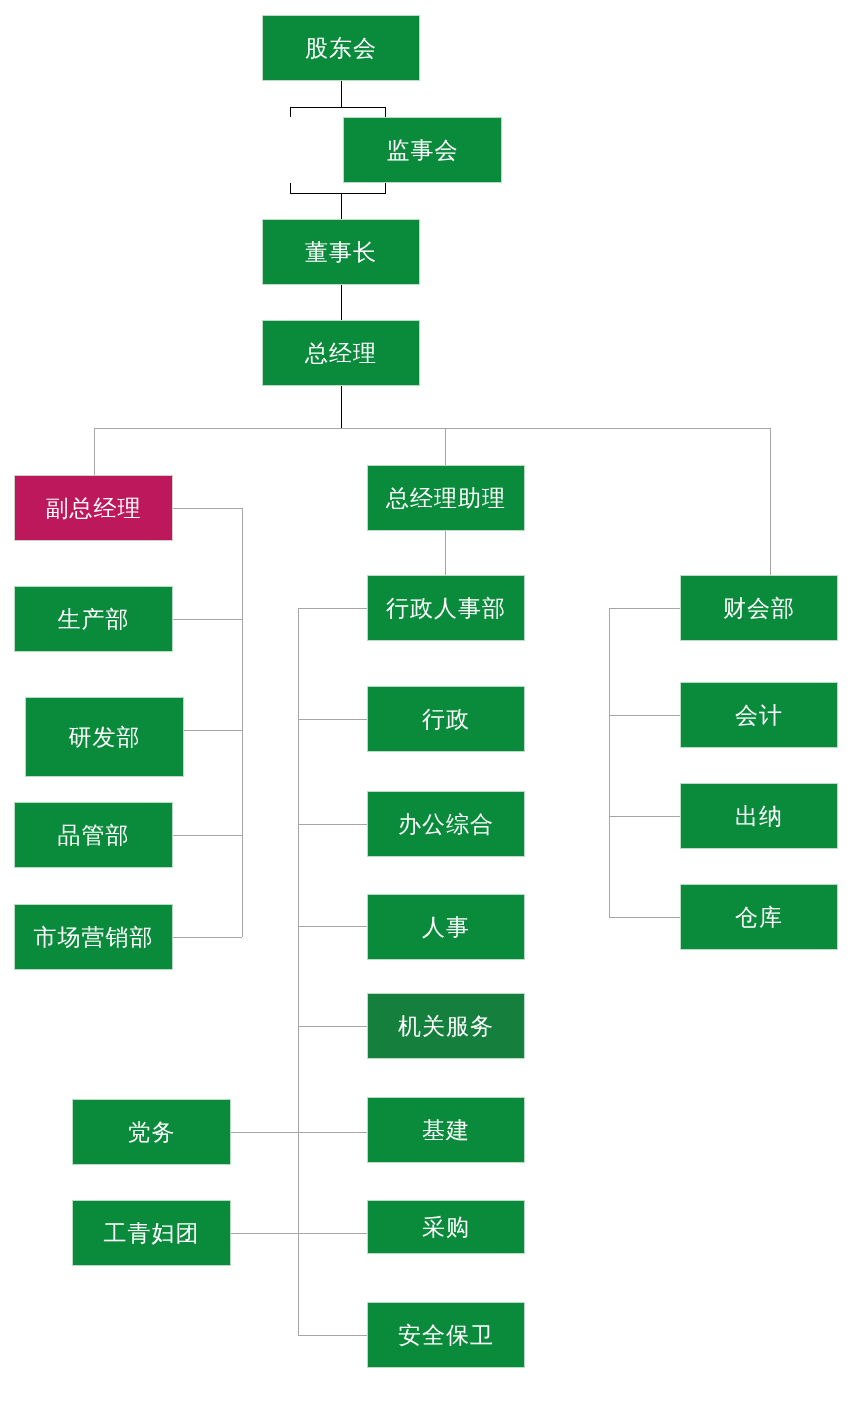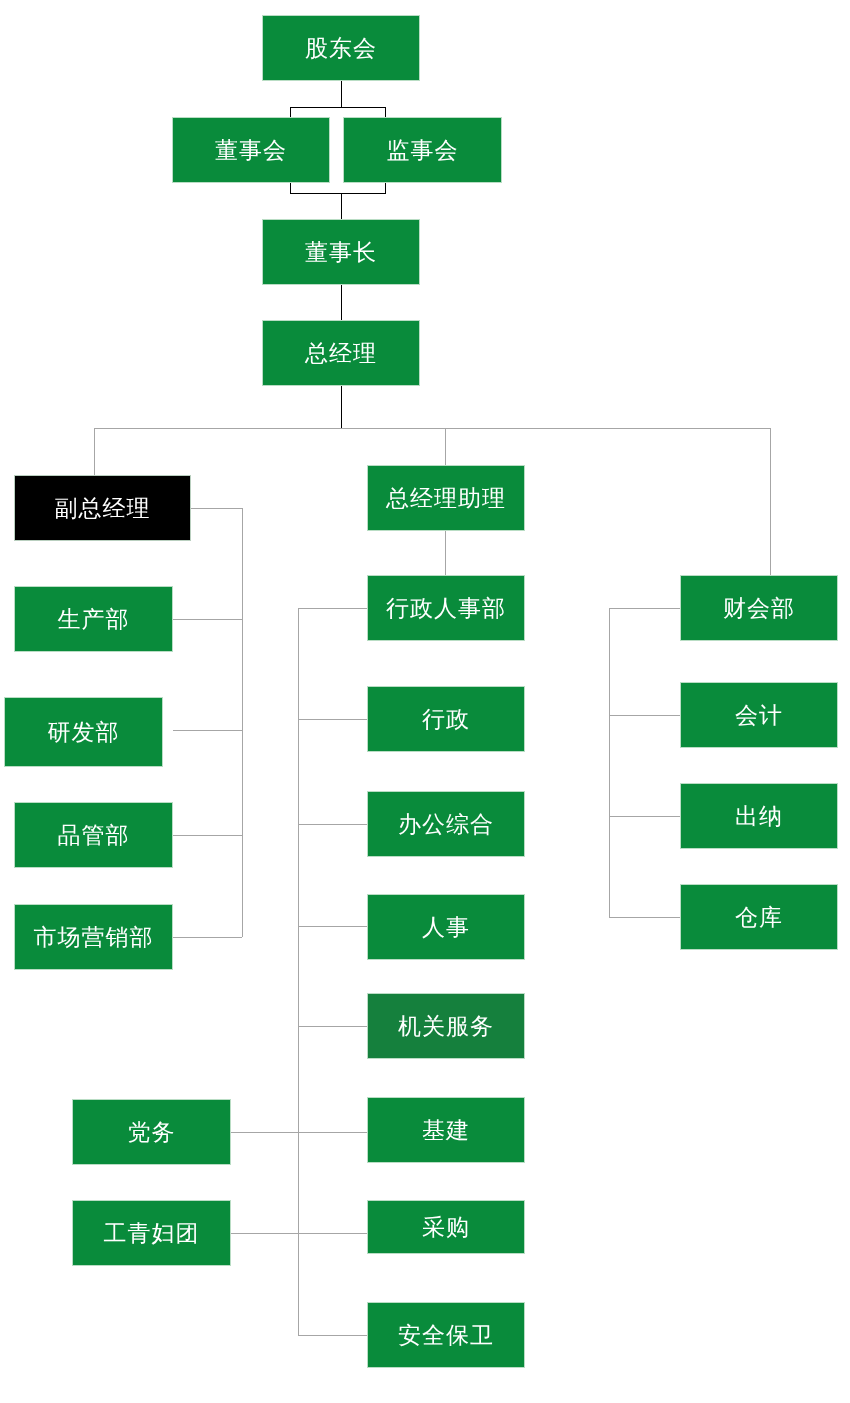--- a/index.html
+++ b/index.html
@@ -57,27 +57,26 @@
     <div class="line" style="left: 298px; top: 1026px; width: 69px; height: 1px; background: rgb(166, 166, 166);"></div>
     <div class="line" style="left: 231px; top: 1132px; width: 136px; height: 1px; background: rgb(166, 166, 166);"></div>
     <div class="line" style="left: 231px; top: 1233px; width: 136px; height: 1px; background: rgb(166, 166, 166);"></div>
     <div class="line" style="left: 298px; top: 1335px; width: 69px; height: 1px; background: rgb(166, 166, 166);"></div>
     <div class="line" style="left: 609px; top: 608px; width: 71px; height: 1px; background: rgb(166, 166, 166);"></div>
     <div class="line" style="left: 609px; top: 608px; width: 1px; height: 309px; background: rgb(166, 166, 166);"></div>
     <div class="line" style="left: 609px; top: 715px; width: 71px; height: 1px; background: rgb(166, 166, 166);"></div>
     <div class="line" style="left: 609px; top: 816px; width: 71px; height: 1px; background: rgb(166, 166, 166);"></div>
     <div class="line" style="left: 609px; top: 917px; width: 71px; height: 1px; background: rgb(166, 166, 166);"></div>
     <div class="node" style="left: 262px; top: 15px; width: 158px; height: 66px; background: rgb(9, 139, 59); color: rgb(255, 255, 255);">股东会</div>
-    <div class="node" style="left: 172px; top: 117px; width: 158px; height: 66px; background: rgb(9, 139, 59); color: rgb(255, 255, 255);">董事会</div>
     <div class="node" style="left: 343px; top: 117px; width: 159px; height: 66px; background: rgb(9, 139, 59); color: rgb(255, 255, 255);">监事会</div>
     <div class="node" style="left: 262px; top: 219px; width: 158px; height: 66px; background: rgb(9, 139, 59); color: rgb(255, 255, 255);">董事长</div>
     <div class="node" style="left: 262px; top: 320px; width: 158px; height: 66px; background: rgb(9, 139, 59); color: rgb(255, 255, 255);">总经理</div>
-    <div class="node" style="left: 14px; top: 475px; width: 177px; height: 66px; background: #000000; color: rgb(255, 255, 255);">副总经理</div>
+    <div class="node" style="left: 14px; top: 475px; width: 159px; height: 66px; background: #be185d; color: rgb(255, 255, 255);">副总经理</div>
     <div class="node" style="left: 14px; top: 586px; width: 159px; height: 66px; background: rgb(9, 139, 59); color: rgb(255, 255, 255);">生产部</div>
-    <div class="node" style="left: 4px; top: 697px; width: 159px; height: 70px; background: rgb(9, 139, 59); color: rgb(255, 255, 255);">研发部</div>
+    <div class="node" style="left: 25px; top: 697px; width: 159px; height: 80px; background: rgb(9, 139, 59); color: rgb(255, 255, 255);">研发部</div>
     <div class="node" style="left: 14px; top: 802px; width: 159px; height: 66px; background: rgb(9, 139, 59); color: rgb(255, 255, 255);">品管部</div>
     <div class="node" style="left: 14px; top: 904px; width: 159px; height: 66px; background: rgb(9, 139, 59); color: rgb(255, 255, 255);">市场营销部</div>
     <div class="node" style="left: 367px; top: 465px; width: 158px; height: 66px; background: rgb(9, 139, 59); color: rgb(255, 255, 255);">总经理助理</div>
     <div class="node" style="left: 367px; top: 575px; width: 158px; height: 66px; background: rgb(9, 139, 59); color: rgb(255, 255, 255);">行政人事部</div>
     <div class="node" style="left: 367px; top: 686px; width: 158px; height: 66px; background: rgb(9, 139, 59); color: rgb(255, 255, 255);">行政</div>
     <div class="node" style="left: 367px; top: 791px; width: 158px; height: 66px; background: rgb(9, 139, 59); color: rgb(255, 255, 255);">办公综合</div>
     <div class="node" style="left: 367px; top: 894px; width: 158px; height: 66px; background: rgb(9, 139, 59); color: rgb(255, 255, 255);">人事</div>
     <div class="node" style="left: 367px; top: 993px; width: 158px; height: 66px; background: #15803d; color: rgb(255, 255, 255);">机关服务</div>
     <div class="node" style="left: 72px; top: 1099px; width: 159px; height: 66px; background: rgb(9, 139, 59); color: rgb(255, 255, 255);">党务</div>
     <div class="node" style="left: 367px; top: 1097px; width: 158px; height: 66px; background: rgb(9, 139, 59); color: rgb(255, 255, 255);">基建</div>

